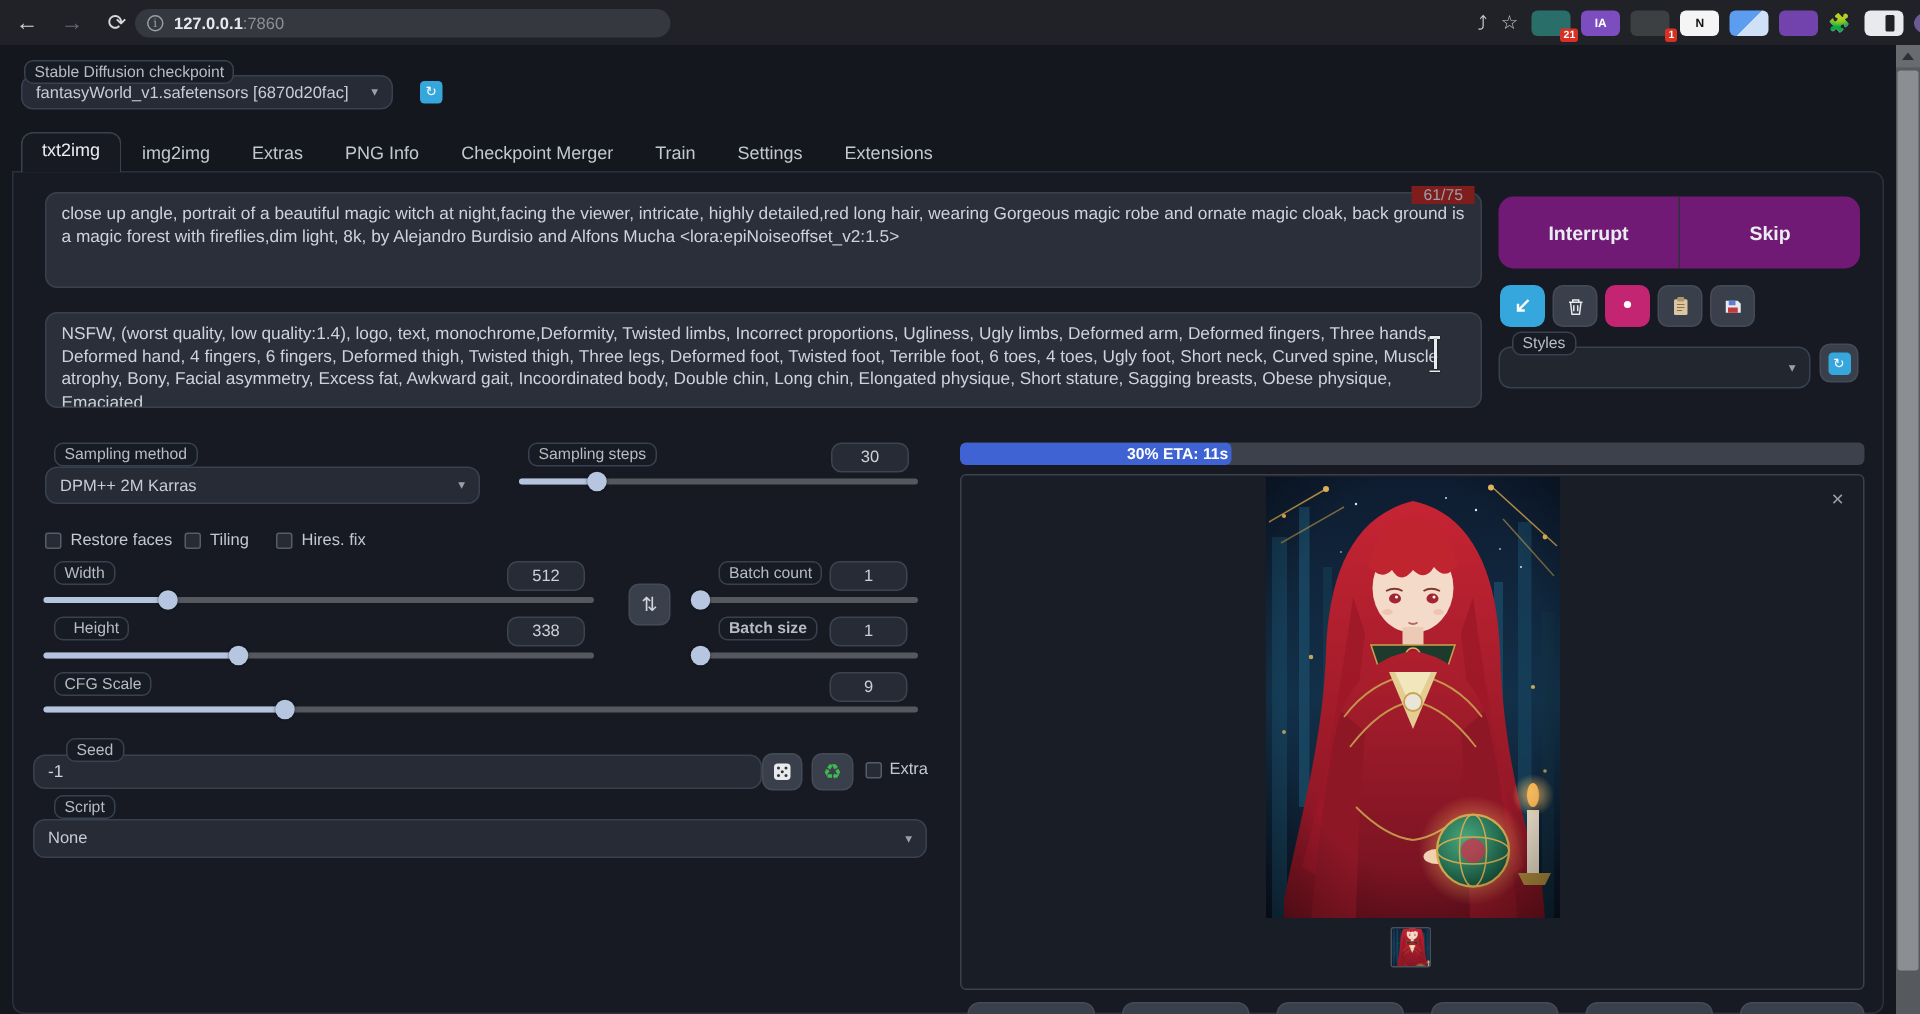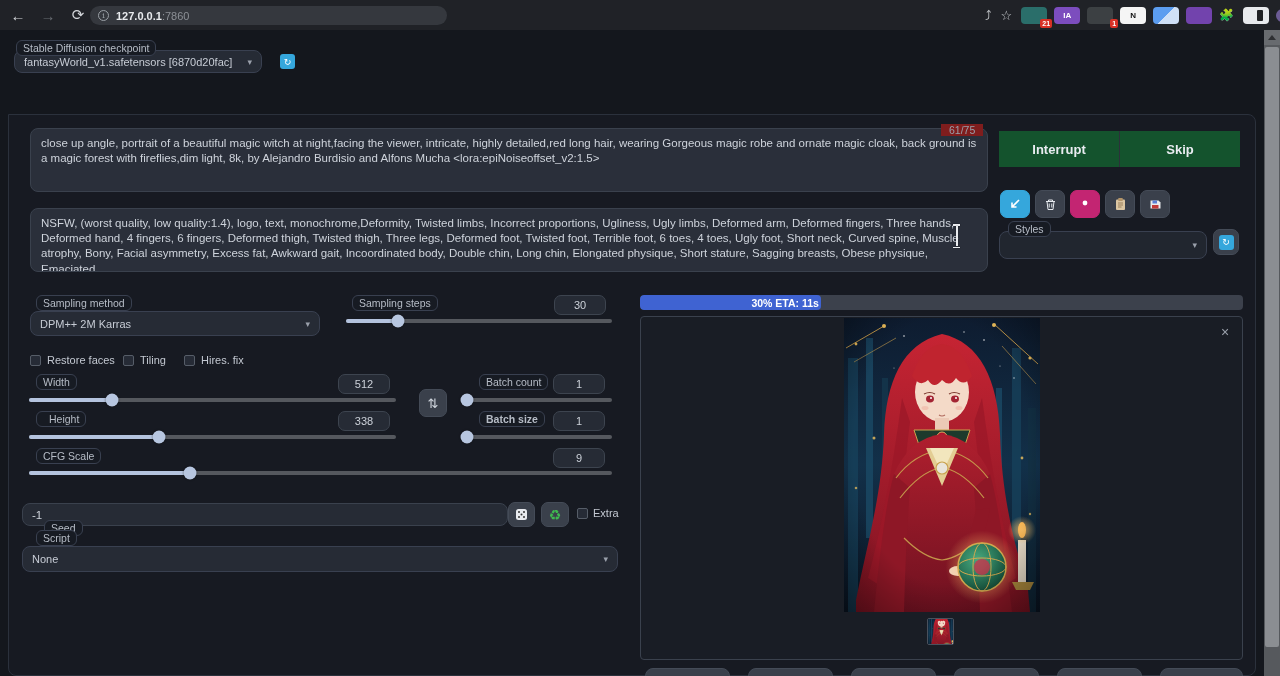--- a/index.html
+++ b/index.html
@@ -42,21 +42,21 @@
 
   
   #tabs { position:absolute; left:14px; top:90px; height:25px; display:flex; align-items:flex-end; z-index:4; font-size:12px; }
   .tab { color:#c3c8d0; padding:4px 14px 6px; }
   .tab.active { color:#eceef2; background:#171a22; border:1px solid #3a414d; border-bottom:none; border-radius:8px 8px 0 0; padding:4px 13px 8px; }
 
   
   #main-panel { position:absolute; left:8px; top:114px; width:1248px; height:562px; background:#171a22; border:1px solid #2b313c; border-radius:0 8px 8px 8px; }
 
   
-  #gen-split { position:absolute; left:999px; top:131px; width:241px; height:36px; background:#14532d; border-radius:0; display:flex; overflow:hidden; }
+  #gen-split { position:absolute; left:999px; top:131px; width:241px; height:48px; background:#701a75; border-radius:10px; display:flex; overflow:hidden; }
   .gen-half { flex:1; display:flex; align-items:center; justify-content:center; color:#e9ecf1; font-size:13px; font-weight:bold; }
   #gen-split .divider { width:1px; background:#2c313a; }
 
   
   #progress-track { position:absolute; left:640px; top:295px; width:603px; height:15px; background:#3c414c; border-radius:4px; overflow:hidden; }
   #progress-fill { width:var(--pct,0%); height:100%; background:#3f63d2; border-radius:4px; display:flex; align-items:center; justify-content:flex-end; }
   #progress-fill span { color:#fff; font-size:10.5px; font-weight:bold; padding-right:2px; white-space:nowrap; }
   #gallery { position:absolute; left:640px; top:316px; width:603px; height:344px; background:#191d25; border:1px solid #3a414d; border-radius:4px; }
   #preview-close { position:absolute; left:1221px; top:324px; color:#9aa0ab; font-size:14px; z-index:5; }
   #live-image { position:absolute; left:844px; top:318px; width:196px; height:294px; }
@@ -111,20 +111,30 @@
     <div id="scroll-thumb"></div>
   </div>
 
   <span class="chip-label" style="left:16px; top:40px;">Stable Diffusion checkpoint</span>
   <div class="select-box" style="left:14px; top:50px; width:248px; height:23px;">
     <span>fantasyWorld_v1.safetensors [6870d20fac]</span>
     <span class="chev">▾</span>
   </div>
   <div class="cyan-sq" style="position:absolute; left:280px; top:54px; width:15px; height:15px; font-size:9px;">↻</div>
 
+  <div id="tabs">
+    <div class="tab active">txt2img</div>
+    <div class="tab">img2img</div>
+    <div class="tab">Extras</div>
+    <div class="tab">PNG Info</div>
+    <div class="tab">Checkpoint Merger</div>
+    <div class="tab">Train</div>
+    <div class="tab">Settings</div>
+    <div class="tab">Extensions</div>
+  </div>
 
   <div id="main-panel"></div>
 
   <div class="txtarea" style="left:30px; top:128px; width:958px; height:64px;">close up angle, portrait of a beautiful magic witch at night,facing the viewer, intricate, highly detailed,red long hair, wearing Gorgeous magic robe and ornate magic cloak, back ground is a magic forest with fireflies,dim light, 8k, by Alejandro Burdisio and Alfons Mucha &lt;lora:epiNoiseoffset_v2:1.5&gt;</div>
   <span id="token-counter">61/75</span>
 
   <div class="txtarea" style="left:30px; top:208px; width:958px; height:64px;">NSFW, (worst quality, low quality:1.4), logo, text, monochrome,Deformity, Twisted limbs, Incorrect proportions, Ugliness, Ugly limbs, Deformed arm, Deformed fingers, Three hands, Deformed hand, 4 fingers, 6 fingers, Deformed thigh, Twisted thigh, Three legs, Deformed foot, Twisted foot, Terrible foot, 6 toes, 4 toes, Ugly foot, Short neck, Curved spine, Muscle atrophy, Bony, Facial asymmetry, Excess fat, Awkward gait, Incoordinated body, Double chin, Long chin, Elongated physique, Short stature, Sagging breasts, Obese physique, Emaciated</div>
   <div id="text-cursor">
     <div class="serif" style="top:0;"></div>
       <div class="bar"></div>
@@ -225,21 +235,21 @@
       <div class="thumb"></div>
     </div>
 
   <span class="chip-label" style="left:36px; top:448px;">CFG Scale</span>
   <div class="num-box" style="left:553px; top:448px; width:52px; height:20px;">9</div>
   <div class="slider" style="left: 29px; top: 471px; width: 583px; --pct: 27.586206896551722%;">
       <div class="fill"></div>
       <div class="thumb"></div>
     </div>
 
-  <span class="chip-label" style="left:44px; top:520px;">Seed</span>
+  <span class="chip-label" style="left:44px; top:492px;">Seed</span>
   <div class="txtarea" style="left:22px; top:503px; width:486px; height:23px; padding:4px 9px; border-radius:8px; background:#262b35;">-1</div>
   <div class="tool-btn" style="left:508px; top:502px; width:27px; height:25px;">
     <svg width="13" height="13" viewBox="0 0 13 13">
         <rect x="1" y="1" width="11" height="11" rx="2.5" fill="#e8eaee"></rect>
         <circle cx="4" cy="4" r="1" fill="#333"></circle>
         <circle cx="9" cy="4" r="1" fill="#333"></circle>
         <circle cx="6.5" cy="6.5" r="1" fill="#333"></circle>
         <circle cx="4" cy="9" r="1" fill="#333"></circle>
         <circle cx="9" cy="9" r="1" fill="#333"></circle>
       </svg>

